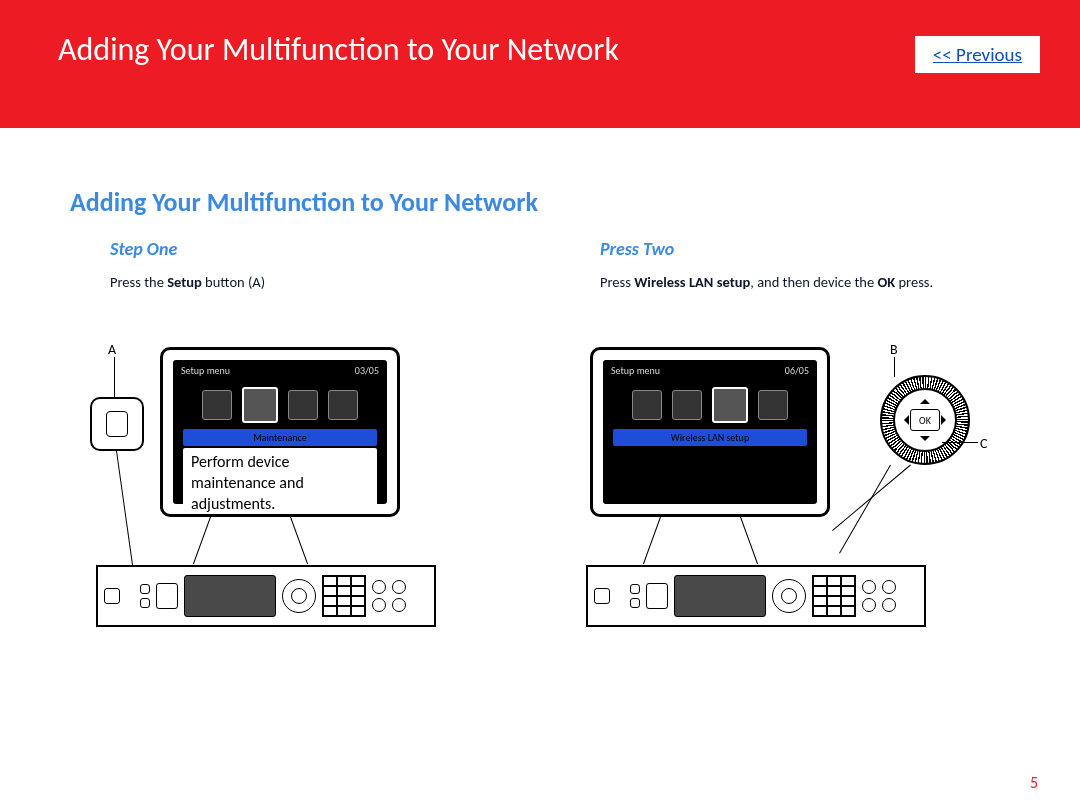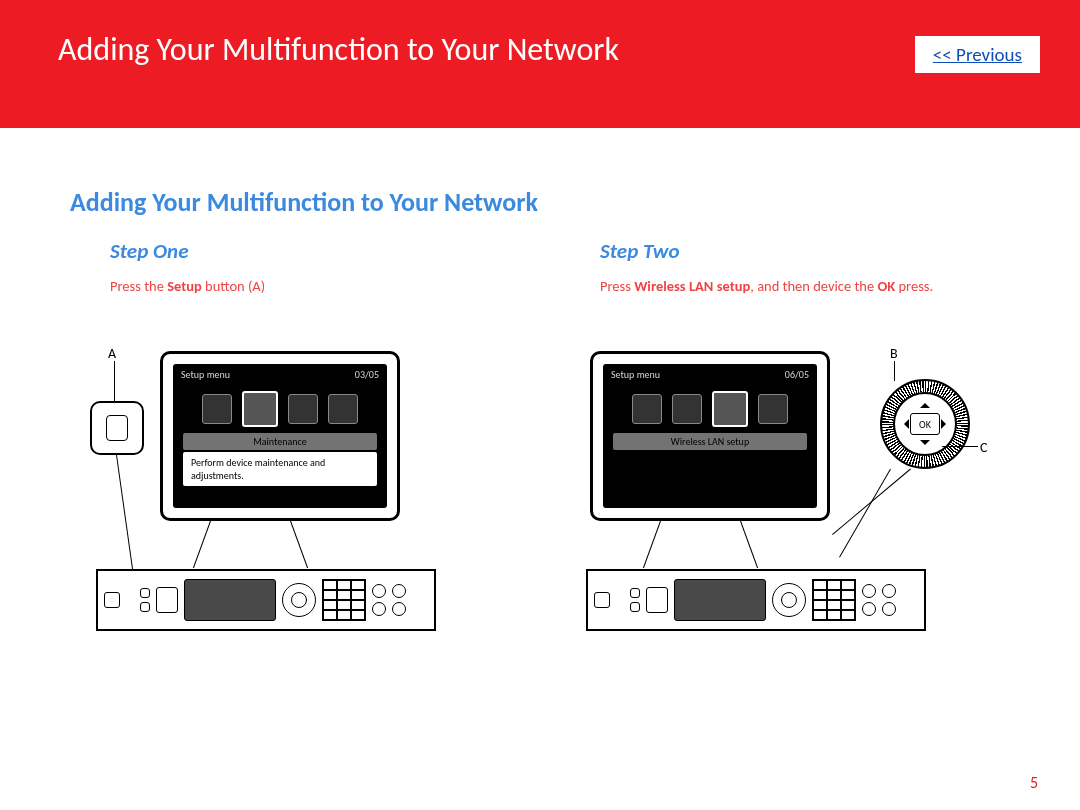--- a/index.html
+++ b/index.html
@@ -52,27 +52,27 @@
     display: flex;
     gap: 40px;
   }
   .step {
     flex: 1;
   }
   .step-title {
     color: #3b8ae0;
     font-style: italic;
     font-weight: 700;
-    font-size: 21px;
+    font-size: 18px;
     margin-bottom: 12px;
     padding-left: 40px;
   }
   .step-text {
     font-size: 14.5px;
-    color: #ef4444;
+    color: #0f172a;
     padding-left: 40px;
     line-height: 1.4;
   }
   
   .illus {
     margin-top: 55px;
     position: relative;
     width: 360px;
     height: 280px;
     margin-left: 20px;
@@ -120,22 +120,22 @@
     background:#000;
     border-radius:3px;
     color:#fff;
     font-size:10px;
     display:flex; flex-direction:column;
   }
   .lcd-top{display:flex;justify-content:space-between;padding:4px 8px;font-size:10px;color:#d5d5d5;}
   .lcd-row{display:flex;gap:10px;justify-content:center;align-items:center;padding:6px 0;}
   .ico{width:30px;height:30px;border:1.5px solid #888;background:#333;border-radius:3px;}
   .ico.sel{border:2px solid #fff;background:#555;width:36px;height:36px;}
-  .lcd-label{background:#737373;color:#000;text-align:center;font-size:10px;padding:2px 0;margin:0 10px;border-radius:2px;}
-  .lcd-desc{background:#fff;color:#000;font-size:10px;padding:4px 8px;margin:2px 10px 8px 10px;border-radius:2px;line-height:1.3;}
+  .lcd-label{background:#1d4ed8;color:#000;text-align:center;font-size:10px;padding:2px 0;margin:0 10px;border-radius:2px;}
+  .lcd-desc{background:#fff;color:#000;font-size:16px;padding:4px 8px;margin:2px 10px 8px 10px;border-radius:2px;line-height:1.3;}
   
   .callout-btn{
     position:absolute; top:50px; left:0;
     width:54px;height:54px;border:2px solid #000;
     border-radius:10px; display:flex;align-items:center;justify-content:center;background:#fff;
   }
   .callout-btn-inner{width:22px;height:26px;border:1.5px solid #000;border-radius:4px;}
   .callout-label{position:absolute;font-size:14px;}
   .leader{position:absolute;background:#000;}
   
@@ -239,21 +239,21 @@
             </div>
           <div class="circpair">
               <div></div>
               <div></div>
             </div>
         </div>
       </div>
     </div>
 
     <div class="step">
-      <div class="step-title">Step Two</div>
+      <div class="step-title">Press Two</div>
       <div class="step-text">
         <span>Press </span><b>Wireless LAN setup</b><span>, and then device the </span><b>OK</b><span> press.</span>
       </div>
 
       <div class="illus" style="width:420px;">
 
         <div class="lcd" style="left:10px;">
           <div class="lcd-inner">
             <div class="lcd-top">
               <span>Setup menu</span>

